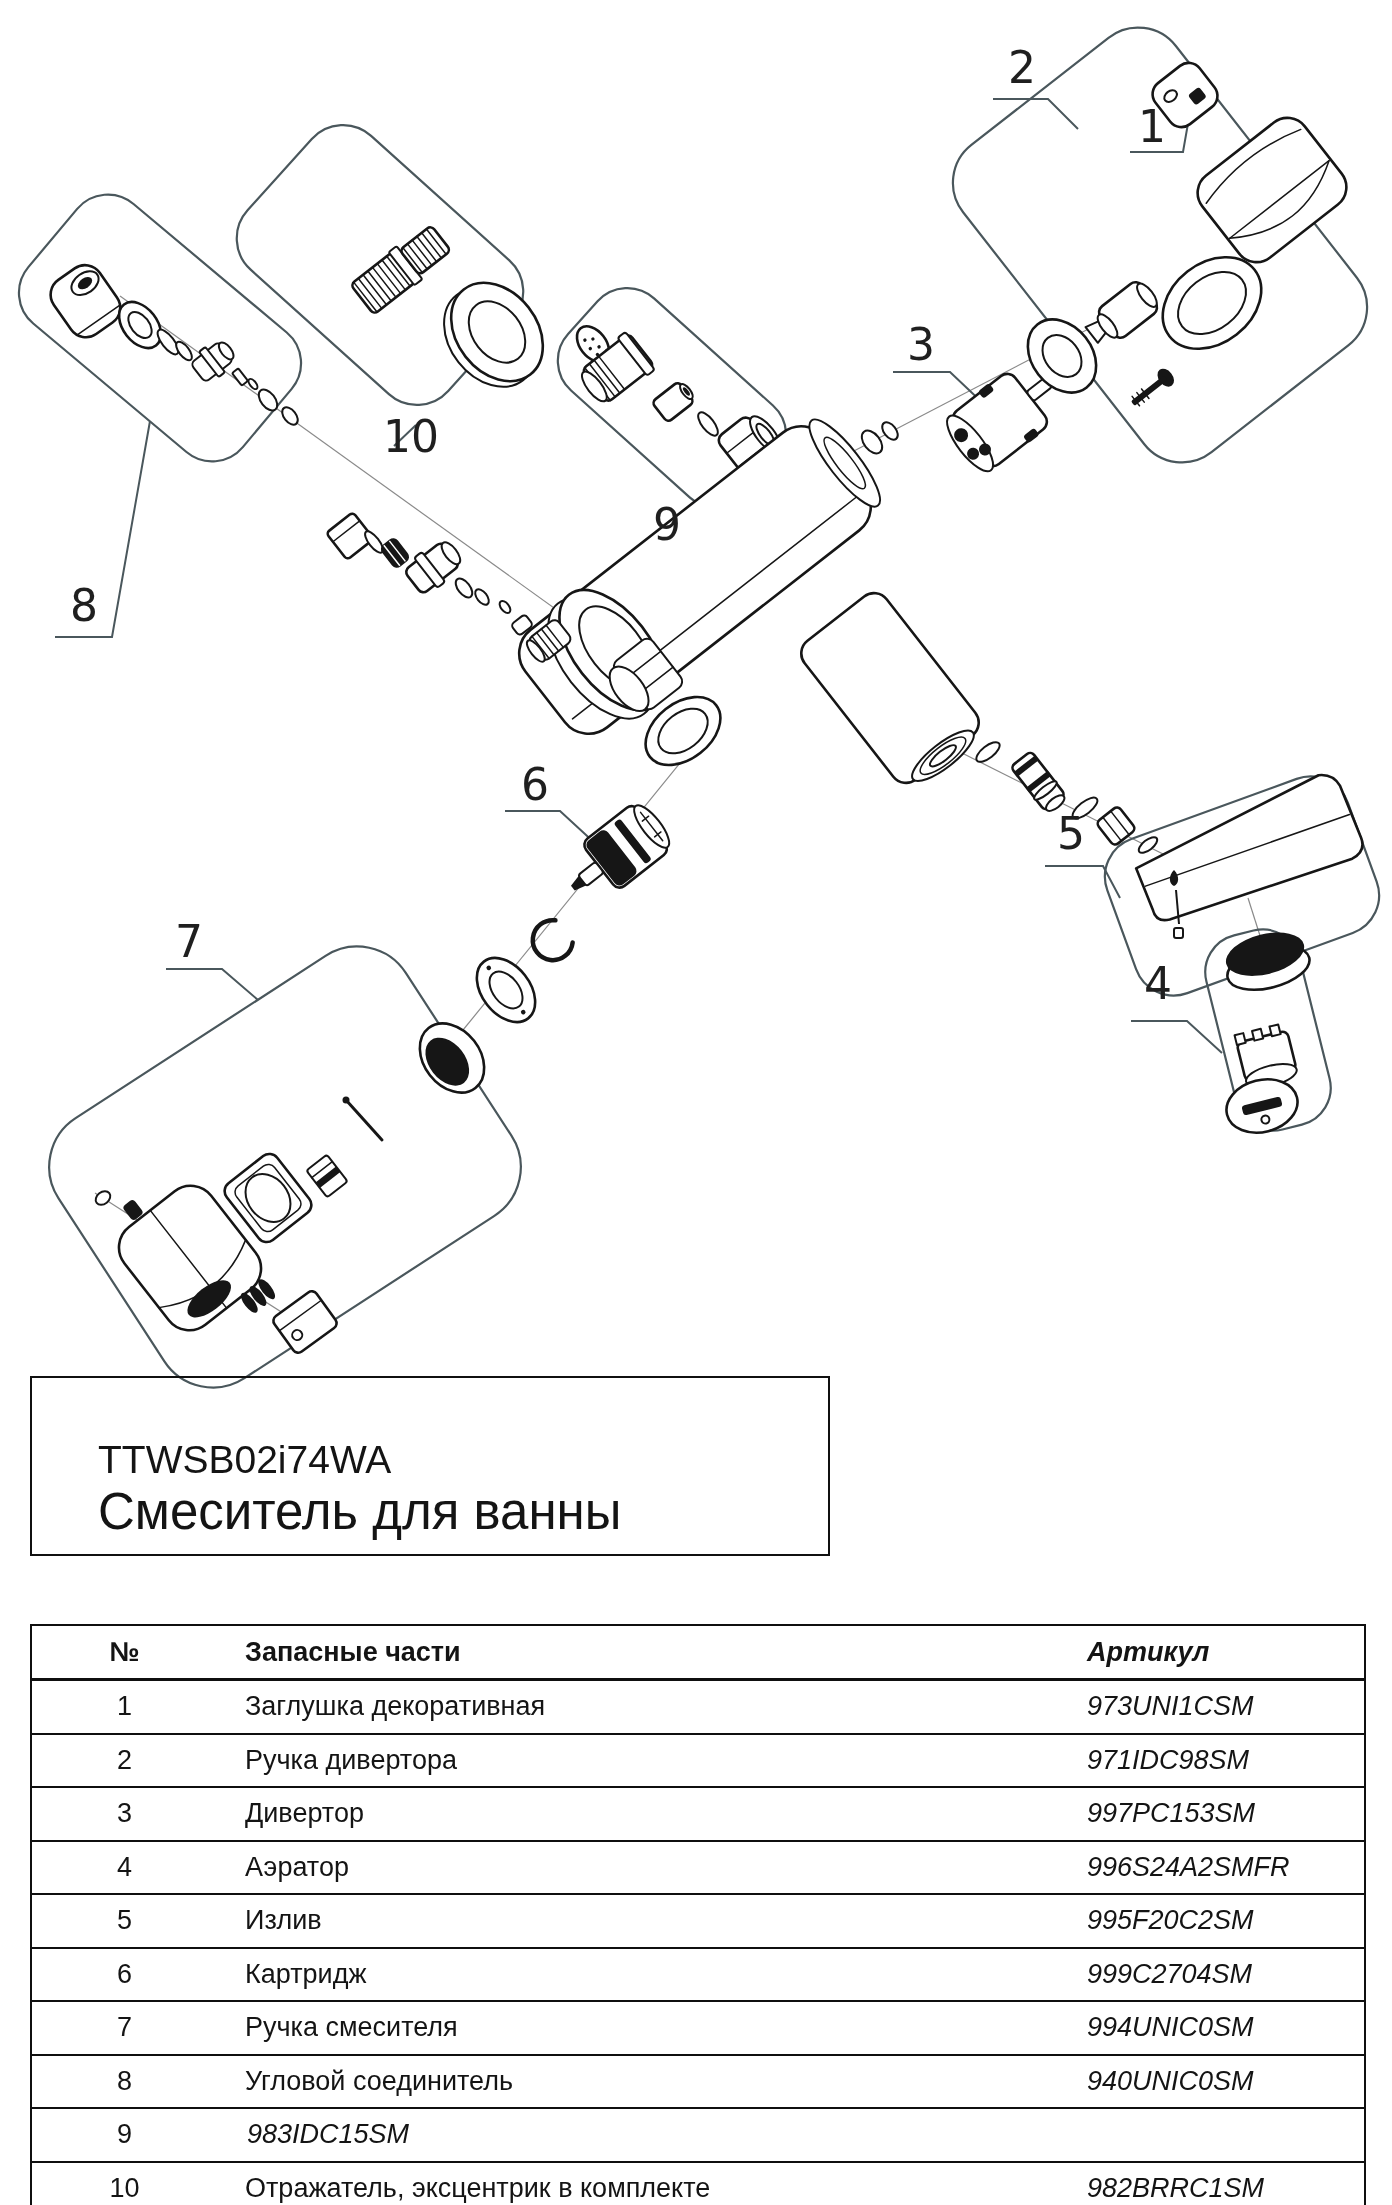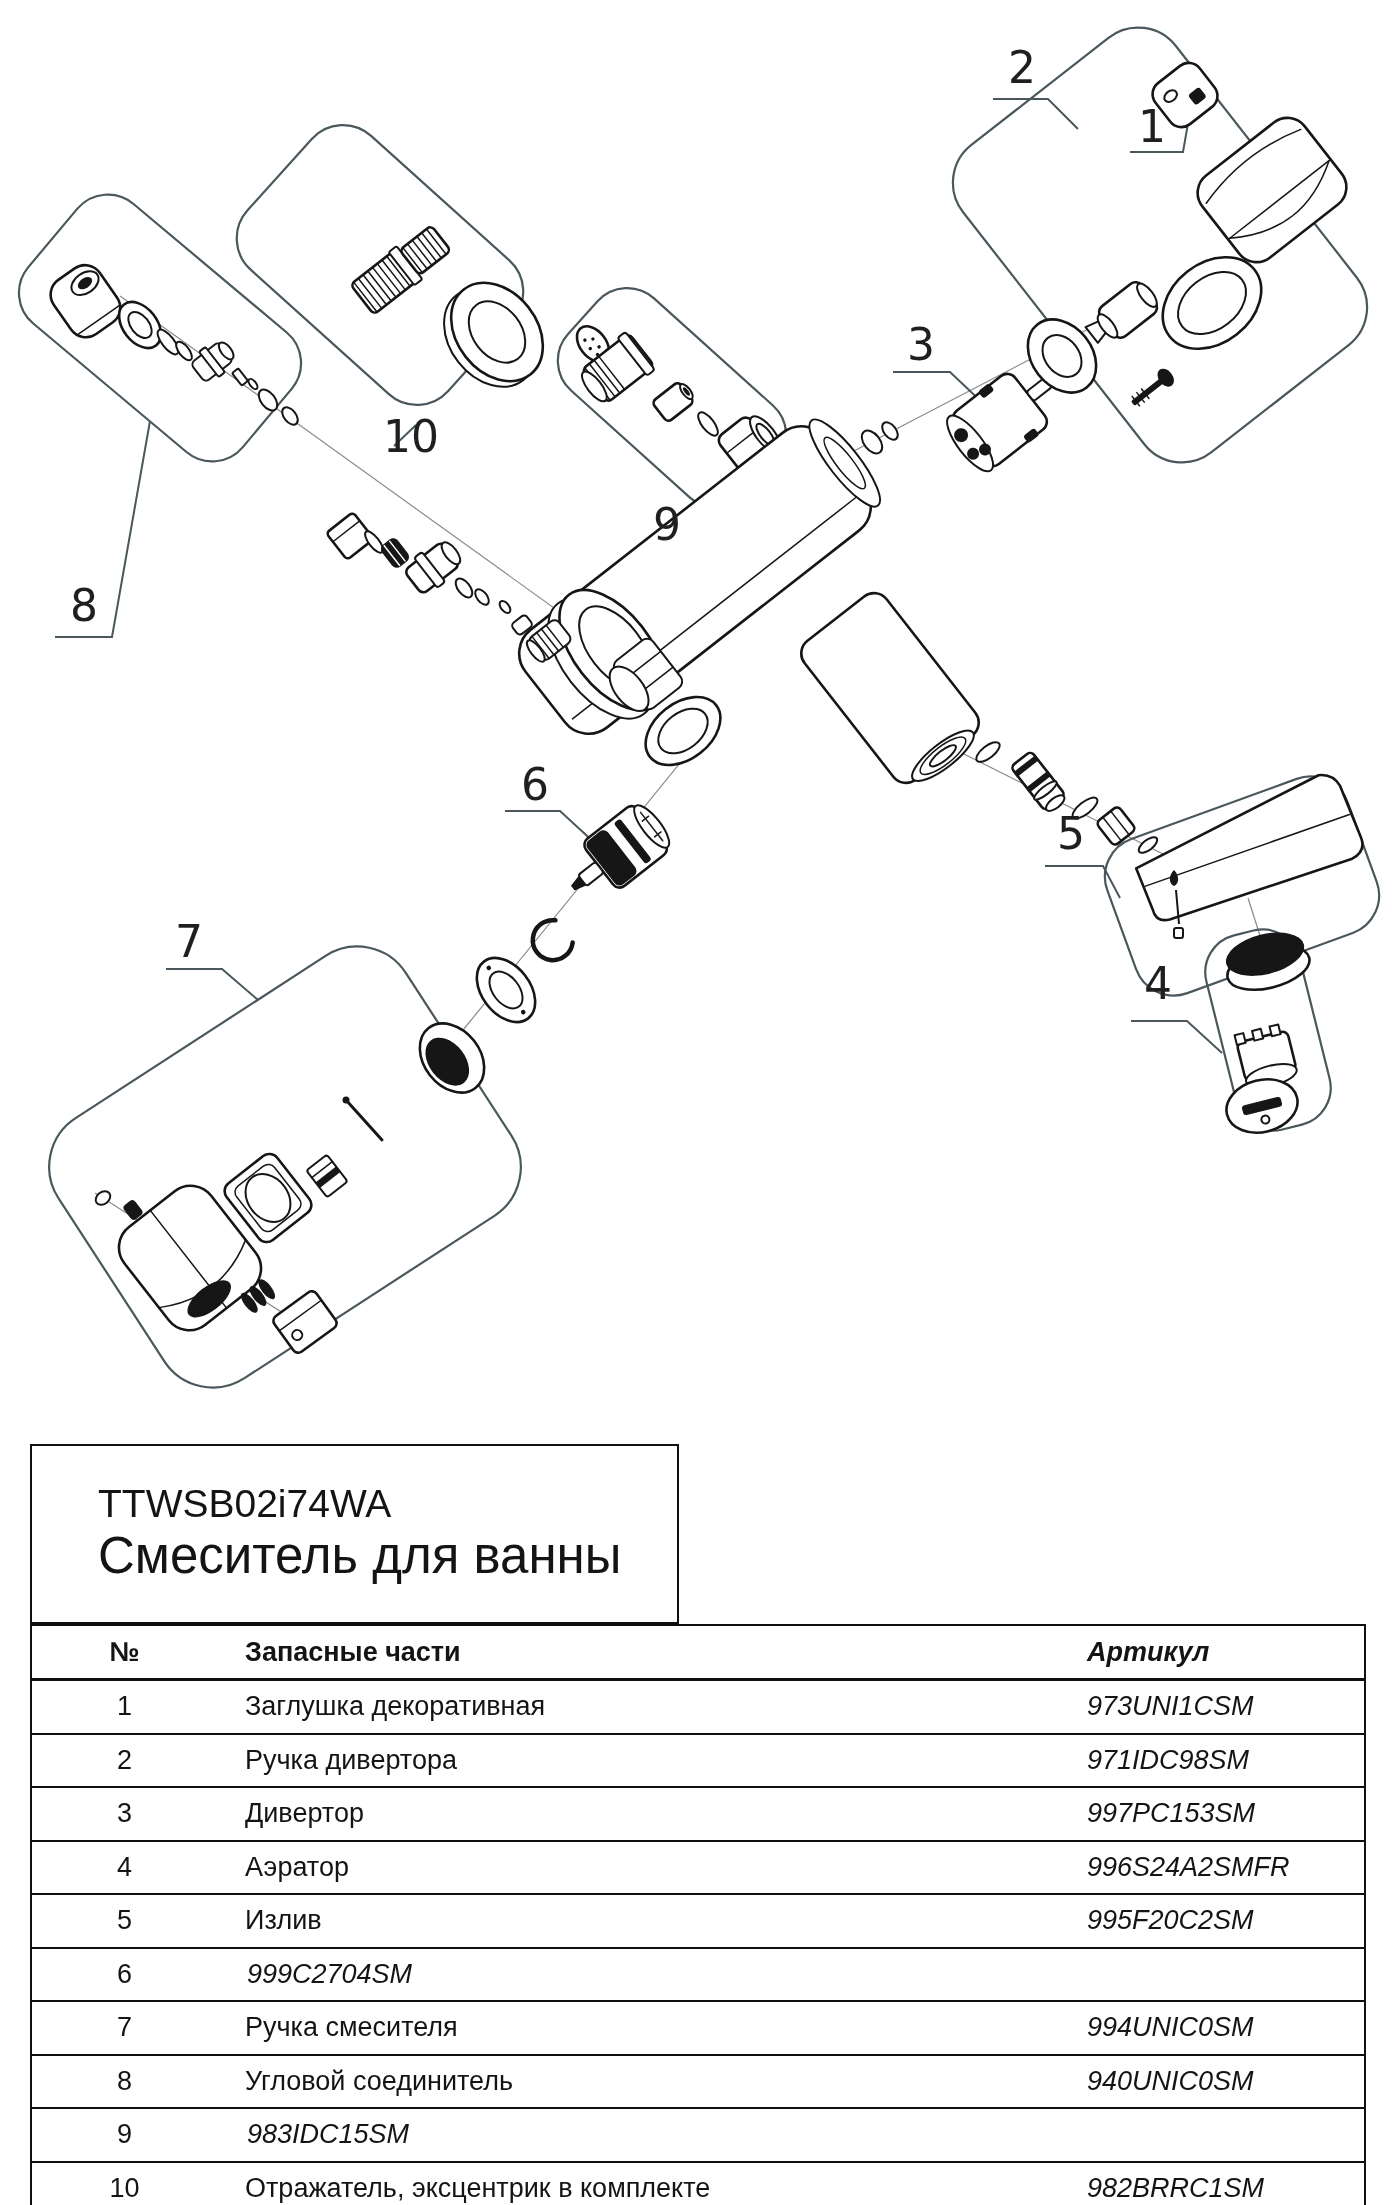--- a/index.html
+++ b/index.html
@@ -10,22 +10,22 @@
   
   .p{fill:#ffffff;stroke:#161616;stroke-width:2.6;stroke-linejoin:round;stroke-linecap:round;}
   .p2{fill:#ffffff;stroke:#161616;stroke-width:2;stroke-linejoin:round;stroke-linecap:round;}
   .ln{fill:none;stroke:#161616;stroke-width:1.5;stroke-linecap:round;}
   .blk{fill:#161616;stroke:none;}
   .grp{fill:none;stroke:#4a575c;stroke-width:2.2;}
   .ldr{fill:none;stroke:#4a575c;stroke-width:2;}
   .axis{fill:none;stroke:#8a8a8a;stroke-width:1.2;}
   .num{font-family:"DejaVu Sans",sans-serif;font-size:44px;fill:#1f1f1f;text-anchor:middle;}
 
-  .titlebox{position:absolute;left:30px;top:1444px;width:649px;height:180px;
-            border:2.5px solid #101010;box-sizing:border-box;padding:32px 0 0 66px;}
+  .titlebox{position:absolute;left:30px;top:1376px;width:800px;height:180px;
+            border:2.5px solid #101010;box-sizing:border-box;padding:56px 0 0 66px;}
   .titlebox .code{font-size:39px;line-height:52px;}
   .titlebox .pname{font-size:51px;line-height:52px;}
 
   .ptable{position:absolute;left:30px;top:1624px;width:1336px;
           border:2.5px solid #0f0f0f;box-sizing:border-box;}
   .trow{display:grid;grid-template-columns:185px 840px 1fr;align-items:center;height:51.5px;
         border-top:2px solid #0f0f0f;font-size:27px;}
   .trow.head{border-top:none;height:52px;font-weight:bold;}
   .trow.r1{border-top:3.5px solid #0f0f0f;}
   .cnum{text-align:center;}
@@ -440,20 +440,21 @@
       <div class="cname">Аэратор</div>
       <div class="cart">996S24A2SMFR</div>
     </div>
     <div class="trow">
       <div class="cnum">5</div>
       <div class="cname">Излив</div>
       <div class="cart">995F20C2SM</div>
     </div>
     <div class="trow">
       <div class="cnum">6</div>
+      <div class="cname">Картридж</div>
       <div class="cart">999C2704SM</div>
     </div>
     <div class="trow">
       <div class="cnum">7</div>
       <div class="cname">Ручка смесителя</div>
       <div class="cart">994UNIC0SM</div>
     </div>
     <div class="trow">
       <div class="cnum">8</div>
       <div class="cname">Угловой соединитель</div>

